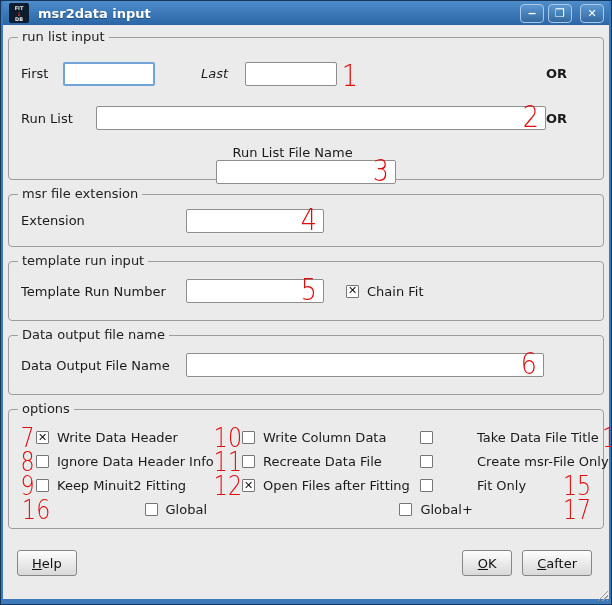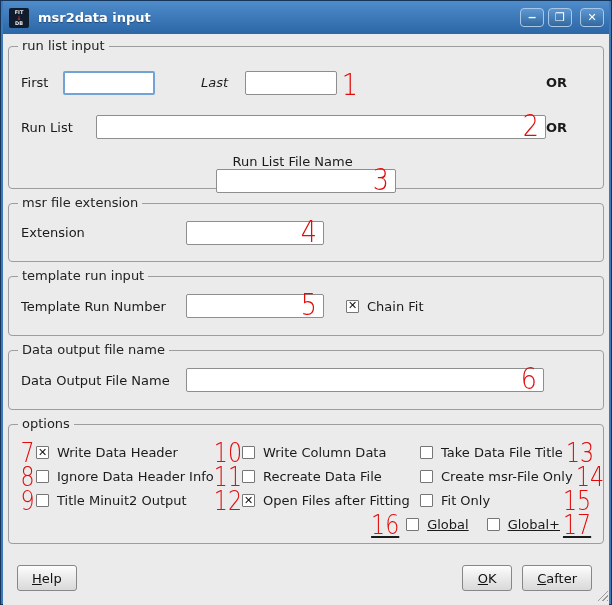--- a/index.html
+++ b/index.html
@@ -9,21 +9,21 @@
   .window {
     width:612px; height:605px;
     border:1px solid #16355a;
     background:#3d7ab9;
     padding:0 2px 2px 2px;
     position:relative;
   }
 
   
   .titlebar {
-    height:33px;
+    height:24px;
     background:linear-gradient(#4f8cca, #2b66a7);
     display:flex; align-items:center;
     padding:0 5px 0 6px;
     justify-content:space-between;
   }
   .app-icon {
     width:20px; height:20px;
     background:#0e1c2e;
     border-radius:2px;
     display:flex; flex-direction:column; align-items:center; justify-content:center;
@@ -108,38 +108,38 @@
   .g1 .row { margin-bottom:15px; }
   .g1 .row:last-child { margin-bottom:0;flex-direction:column; }
   .w-first { width:42px; }
   .w-last  { width:32px; margin-left:46px; margin-right:12px;font-style:italic; }
   .in-small { width:92px; flex:0 0 auto; }
   .w-runlist { width:75px; }
   .w-runfile { width:147px; }
   .iw-grow { flex:1 1 auto; }
 
   
-  .g-one-row { height:59px; display:flex; align-items:center; }
+  .g-one-row { height:53px; display:flex; align-items:center; }
   .g3 { height:60px; } .g4 { height:60px; }
   .w-165 { width:165px; }
   .in-138 { width:138px; flex:0 0 auto; }
   .chain { display:flex; align-items:center; margin-left:22px; }
 
   
   .g5 { height:120px; margin-top:13px; padding:16px 10px 16px 10px; }
   .orow { display:flex; align-items:center; height:23px; margin-bottom:1px; }
   .onum { font-size:27px; }
   .ocell { display:flex; align-items:center; flex:0 0 auto; }
   .ocell .num1 { width:17px; }
   .ocell .num2 { width:31px; }
   .cell-a { width:192px; }
   .cell-b { width:209px; }
-  .cell-c { flex:1 1 auto; }
+  .cell-c { flex:1 1 auto;gap:36px; }
   .trail { width:33px; text-align:right; font-size:27px; flex:0 0 auto; }
-  .row4 { justify-content:flex-end;text-decoration:underline; }
+  .row4 { justify-content:space-between; }
   .row4 .gap { width:18px; }
 
   
   .btnrow {
     display:flex; align-items:center;
     padding:7px 12px 0 9px;
   }
   .btn {
     height:26px; min-width:50px;
     border:1px solid #878787; border-radius:3px;
@@ -302,21 +302,21 @@
         </span>
         <span class="rnum trail">14</span>
       </div>
 
       <div class="orow">
         <span class="ocell cell-a">
           <span class="rnum onum num1">9</span>
           <span class="cb">
               <span class="mark"></span>
             </span>
-          <span class="cb-label">Title Minuit2 Output</span>
+          <span class="cb-label">Keep Minuit2 Fitting</span>
         </span>
         <span class="ocell cell-b">
           <span class="rnum onum num2">12</span>
           <span class="cb">
               <span class="mark">✕</span>
             </span>
           <span class="cb-label">Open Files after Fitting</span>
         </span>
         <span class="ocell cell-c">
           <span class="cb">

